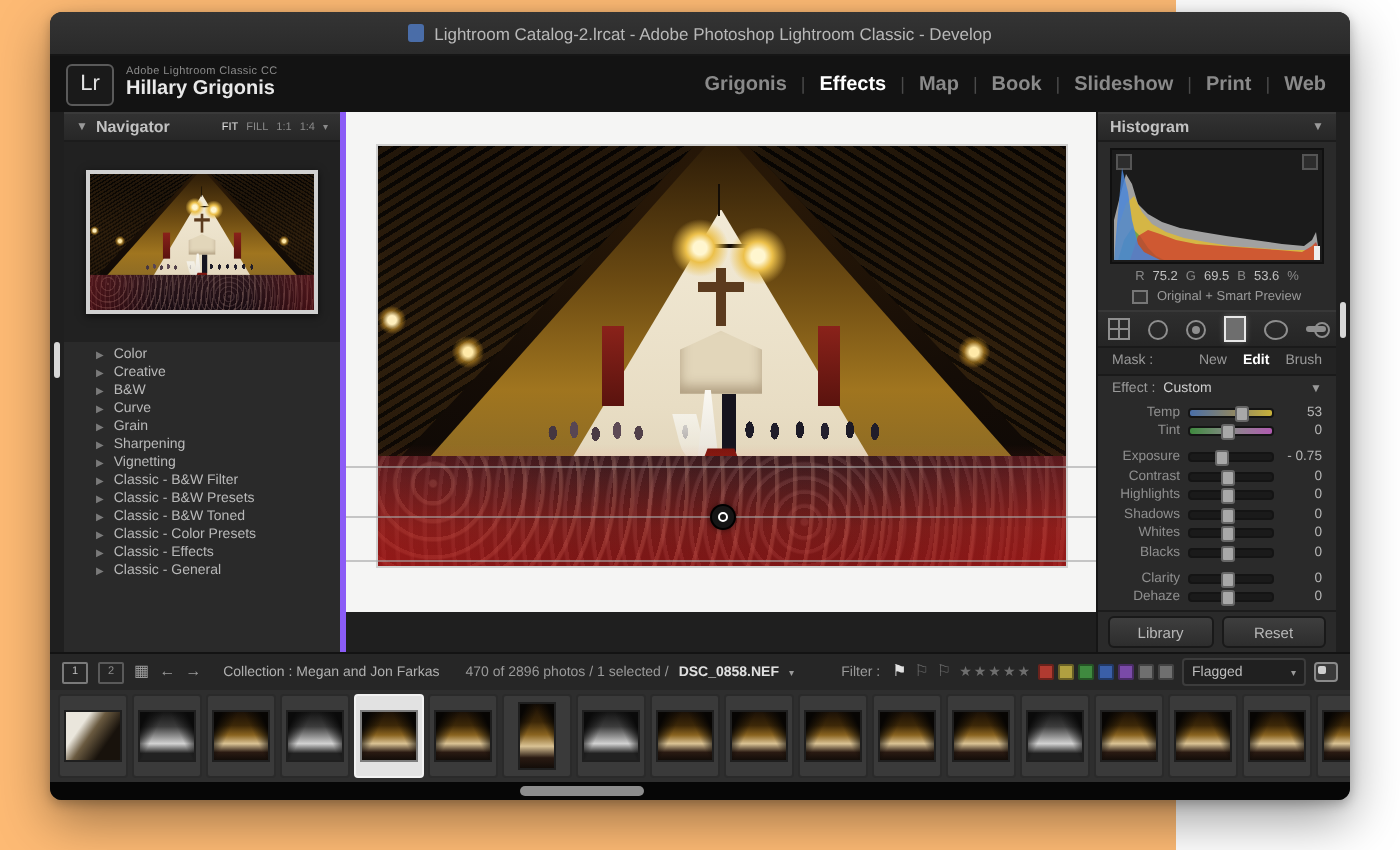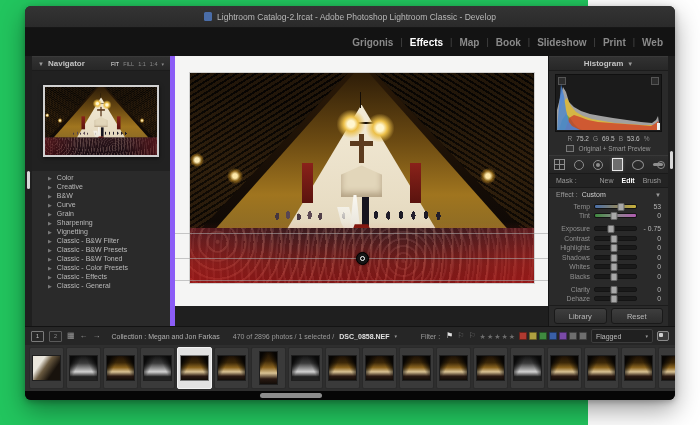--- a/index.html
+++ b/index.html
@@ -1,17 +1,17 @@
 <!DOCTYPE html>
 <html><head>
 <meta charset="utf-8">
 <style>
   html,body{margin:0;padding:0;background:#fff;width:700px;height:425px;overflow:hidden;
     font-family:"Liberation Sans",sans-serif;-webkit-font-smoothing:antialiased;}
-  .stage{position:relative;width:588px;height:425px;background:#22c55e;}
+  .stage{position:relative;width:588px;height:425px;background:#fdba74;}
   .window{position:absolute;left:25px;top:6px;width:650px;height:394px;background:#1f1f1f;
     border-radius:6px;box-shadow:0 10px 26px rgba(0,0,0,.38),0 2px 6px rgba(0,0,0,.25);overflow:hidden;}
   
   .titlebar{position:absolute;left:0;top:0;width:650px;height:21px;
     background:linear-gradient(#343434,#2a2a2a);border-bottom:1px solid #161616;
     display:flex;align-items:center;justify-content:center;gap:5px;}
   .titlebar .doc-icon{width:8px;height:9px;background:#4a6da8;border-radius:1.5px;display:inline-block;}
   .titlebar .title{font-size:8.5px;color:#b8b8b8;}
   
   .appheader{position:absolute;left:0;top:22px;width:650px;height:28px;background:#131313;
@@ -23,21 +23,21 @@
   .idtext .small{font-size:5.5px;color:#8a8a8a;letter-spacing:.2px;}
   .idtext .name{font-size:10px;color:#e8e8e8;font-weight:bold;}
   .modules{margin-left:auto;display:flex;align-items:center;gap:7px;padding-right:12px;}
   .module{font-size:10px;font-weight:bold;color:#8a8a8a;cursor:default;}
   .module.active{color:#ffffff;}
   .mod-sep{color:#4a4a4a;font-size:9px;}
   
   .main{position:absolute;left:0;top:50px;width:650px;height:270px;display:flex;background:#1f1f1f;}
   .rail{width:7px;position:relative;background:#1f1f1f;}
   .rail .thumb-pill{position:absolute;left:2px;width:3px;height:18px;border-radius:2px;background:#d8d8d8;}
-  .left-panel{width:138px;background:#2a2a2a;border-right:5px solid #8b5cf6;display:flex;flex-direction:column;}
+  .left-panel{width:138px;background:#2a2a2a;border-right:3px solid #8b5cf6;display:flex;flex-direction:column;}
   .right-panel{width:119px;background:#2a2a2a;border-left:1px solid #151515;display:flex;flex-direction:column;}
   .center{flex:1;display:flex;flex-direction:column;min-width:0;}
   .sec-head{height:13px;background:linear-gradient(#323232,#272727);border-top:1px solid #3a3a3a;
     border-bottom:1px solid #1c1c1c;display:flex;align-items:center;padding:0 6px;gap:4px;}
   .sec-head .tri{font-size:6px;color:#9a9a9a;}
   .sec-head .t{font-size:8px;font-weight:bold;color:#c2c2c2;}
   .nav-opts{margin-left:auto;display:flex;gap:4px;align-items:center;}
   .nav-opt{font-size:5.5px;color:#8a8a8a;}
   .nav-opt.active{color:#e0e0e0;}
   .nav-caret{font-size:5px;color:#8a8a8a;}
@@ -123,21 +123,21 @@
   .ct-label{font-size:7.5px;color:#9a9a9a;}
   .ct-value{font-size:7.5px;color:#c2c2c2;display:flex;align-items:center;gap:2px;cursor:default;}
   .ct-caret{font-size:5px;color:#8a8a8a;}
   .ct-check{display:flex;align-items:center;gap:4px;margin-left:10px;cursor:default;}
   .ct-check .chk{font-size:8px;color:#e8e8e8;}
   .ct-check .lbl{font-size:7.5px;color:#cccccc;}
   .done-btn{margin-left:auto;width:42px;height:13px;background:linear-gradient(#3e3e3e,#2d2d2d);
     border:1px solid #191919;border-radius:3px;color:#bdbdbd;font-size:7.5px;
     display:flex;align-items:center;justify-content:center;cursor:default;}
   
-  .hist-head{justify-content:center;}
+  .hist-head{justify-content:space-between;}
   .hist-box{margin:3px 6px 1px 6px;height:56px;background:#1b1b1b;border:1px solid #101010;position:relative;}
   .hist-box svg{position:absolute;left:1px;bottom:1px;}
   .clip-ind{position:absolute;top:2px;width:6px;height:6px;background:#2d2d2d;border:1px solid #555;}
   .clip-ind.l{left:2px;} .clip-ind.r{right:2px;}
   .rgb-row{display:flex;justify-content:center;gap:4px;height:10px;align-items:center;}
   .rgb-row .k{font-size:6.5px;color:#8a8a8a;} .rgb-row .v{font-size:6.5px;color:#c0c0c0;}
   .src-row{display:flex;justify-content:center;align-items:center;gap:4px;height:10px;}
   .src-ic{width:6px;height:5px;border:1px solid #777;background:#333;}
   .src-t{font-size:6.5px;color:#9a9a9a;}
   .tool-strip{height:17px;margin-top:2px;background:linear-gradient(#2e2e2e,#252525);
@@ -218,20 +218,27 @@
 
 <div class="stage">
   <div class="window">
 
     <div class="titlebar">
       <span class="doc-icon"></span>
       <span class="title">Lightroom Catalog-2.lrcat - Adobe Photoshop Lightroom Classic - Develop</span>
     </div>
 
     <div class="appheader">
+      <div class="idplate">
+        <div class="lr-logo">Lr</div>
+        <div class="idtext">
+          <span class="small">Adobe Lightroom Classic CC</span>
+          <span class="name">Hillary Grigonis</span>
+        </div>
+      </div>
       <div class="modules" id="modules">
           <span class="module">Grigonis</span>
           <span class="mod-sep">|</span>
           <span class="module active">Effects</span>
           <span class="mod-sep">|</span>
           <span class="module">Map</span>
           <span class="mod-sep">|</span>
           <span class="module">Book</span>
           <span class="mod-sep">|</span>
           <span class="module">Slideshow</span>

